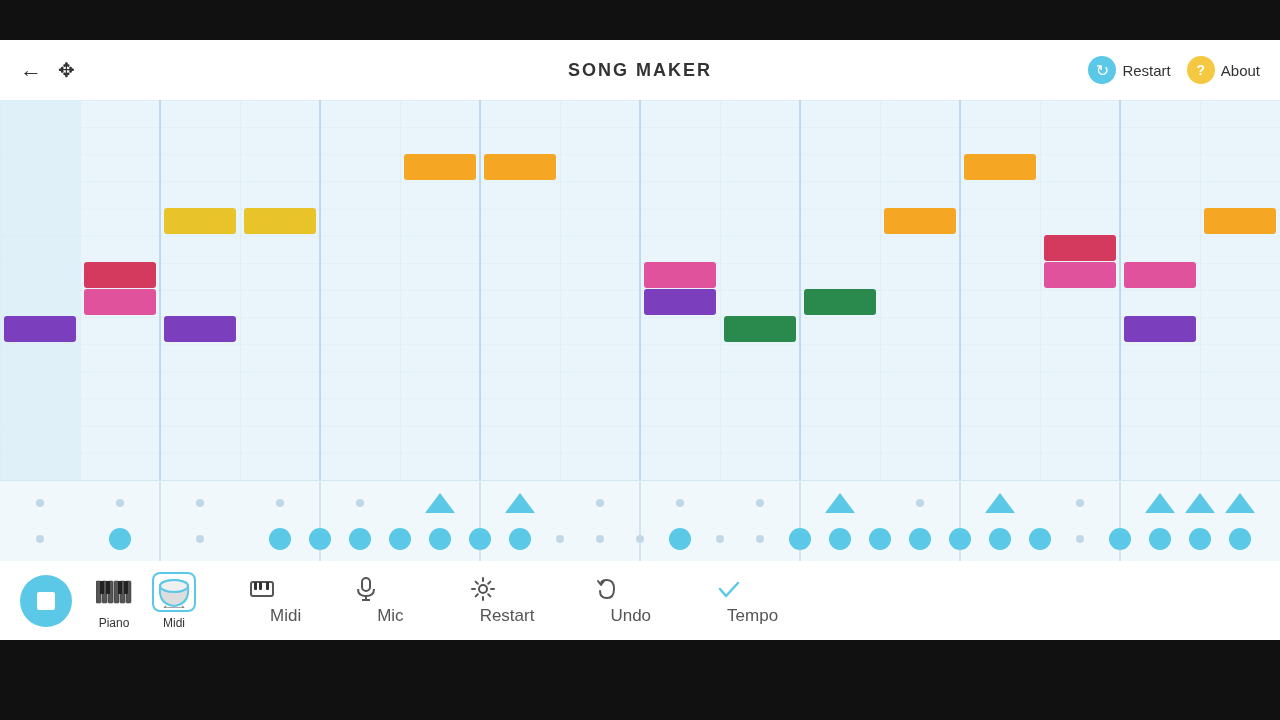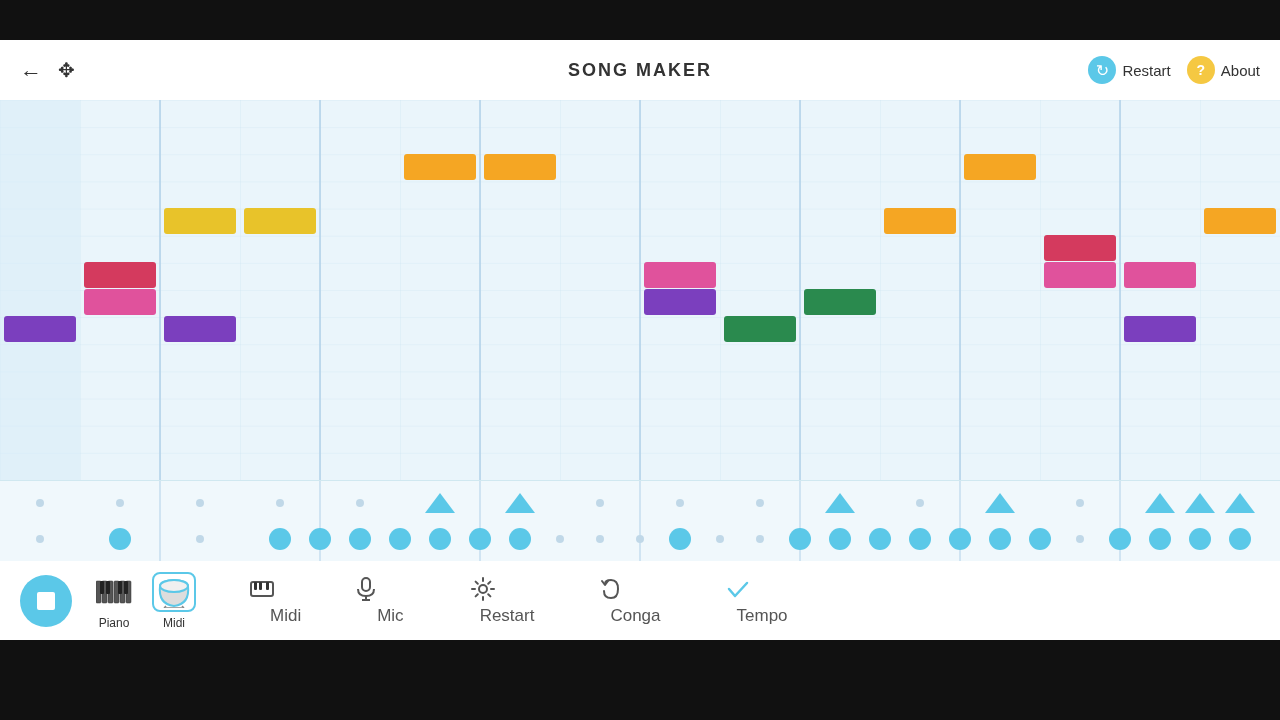--- a/index.html
+++ b/index.html
@@ -434,21 +434,21 @@
         <path d="M13 2 L13 5 M13 21 L13 24 M2 13 L5 13 M21 13 L24 13 M5.6 5.6 L7.8 7.8 M18.2 18.2 L20.4 20.4 M20.4 5.6 L18.2 7.8 M7.8 18.2 L5.6 20.4" stroke="#555" stroke-width="2" stroke-linecap="round"></path>
       </svg>
       <span class="tool-label">Restart</span>
     </div>
 
     <div class="tool-btn">
       <svg viewBox="0 0 26 26">
         <path d="M7 8 Q7 4 13 4 Q20 4 20 13 Q20 22 13 22 Q6 22 6 15" fill="none" stroke="#555" stroke-width="2" stroke-linecap="round"></path>
         <polyline points="4,5 7,9 10,5" fill="none" stroke="#555" stroke-width="2" stroke-linecap="round" stroke-linejoin="round"></polyline>
       </svg>
-      <span class="tool-label">Conga</span>
+      <span class="tool-label">Undo</span>
     </div>
 
     <div class="tool-btn">
       <svg viewBox="0 0 26 26">
         <polyline points="4,13 10,20 22,7" fill="none" stroke="#5bc8e8" stroke-width="2.5" stroke-linecap="round" stroke-linejoin="round"></polyline>
       </svg>
       <span class="tool-label">Tempo</span>
     </div>
   </div>
 </div>

